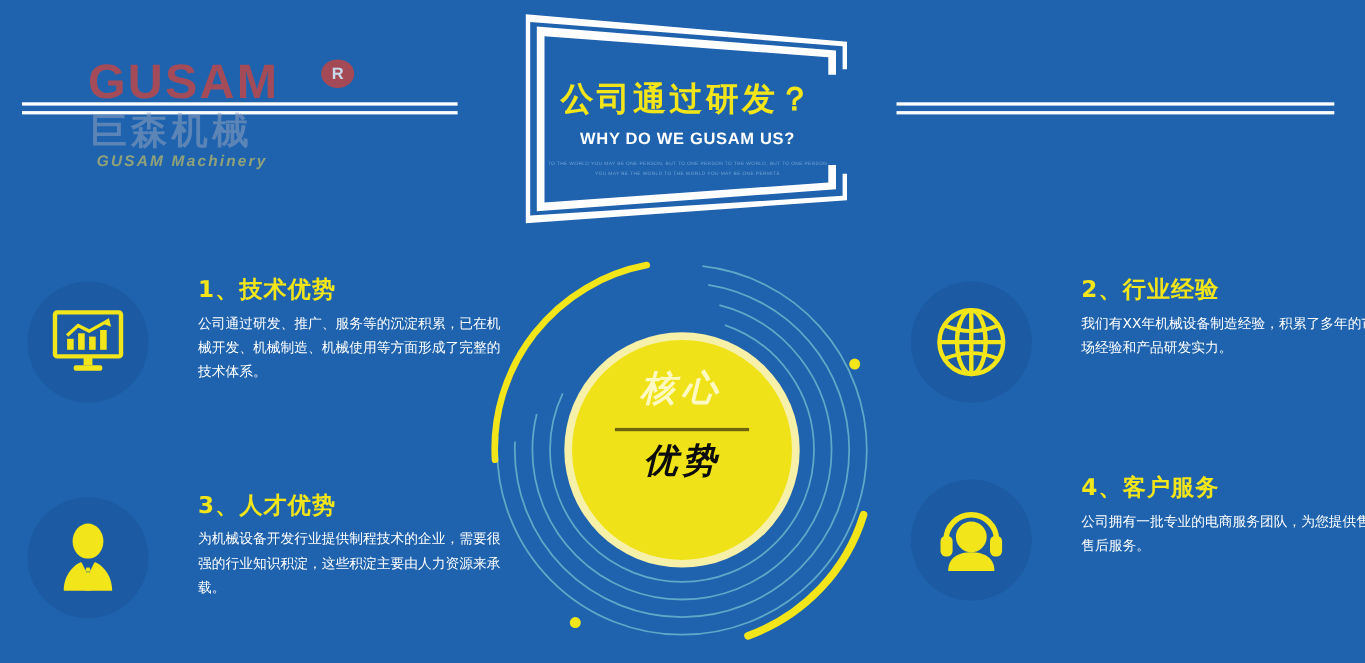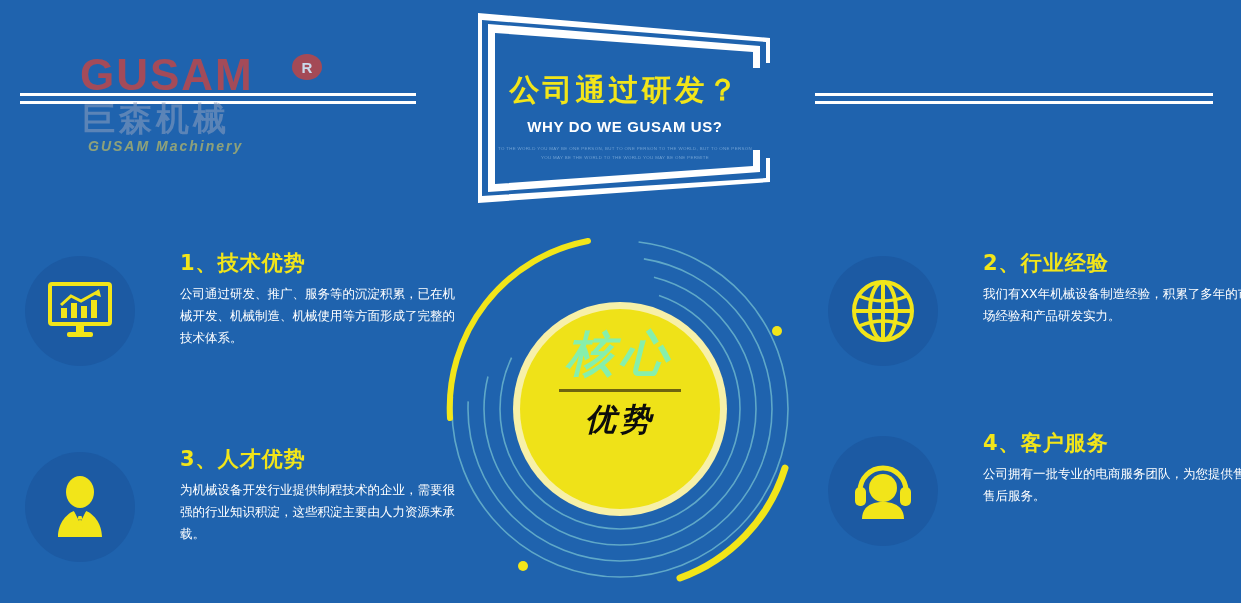--- a/index.html
+++ b/index.html
@@ -91,21 +91,21 @@
   }
 
   
   .center{position:absolute;left:430px;top:228px;width:380px;height:362px;}
   .center svg{position:absolute;left:0;top:0;}
   .core-text{
     position:absolute;left:85px;top:95px;width:210px;text-align:center;
     pointer-events:none;
   }
   .core-main{
-    font-size:48px;font-weight:bold;color:#86efac;letter-spacing:6px;
+    font-size:32px;font-weight:bold;color:#fef9c3;letter-spacing:6px;
     font-family:"DejaVu Sans",sans-serif;line-height:60px;
     font-style:italic;
   }
   .core-divider{
     width:122px;height:3px;background:#6E6410;margin:6px auto 8px auto;
   }
   .core-sub{
     font-size:31px;font-weight:bold;color:#0C0C0C;letter-spacing:4px;
     font-family:"DejaVu Sans",sans-serif;line-height:38px;
     font-style:italic;

